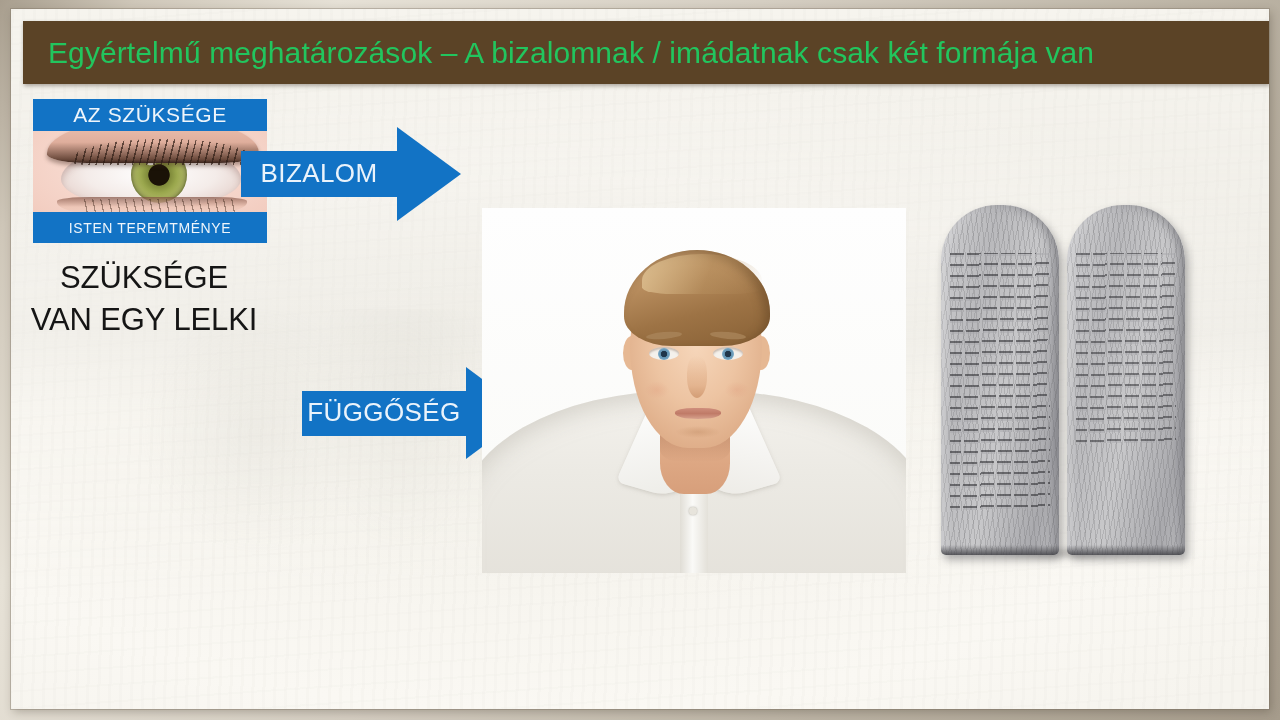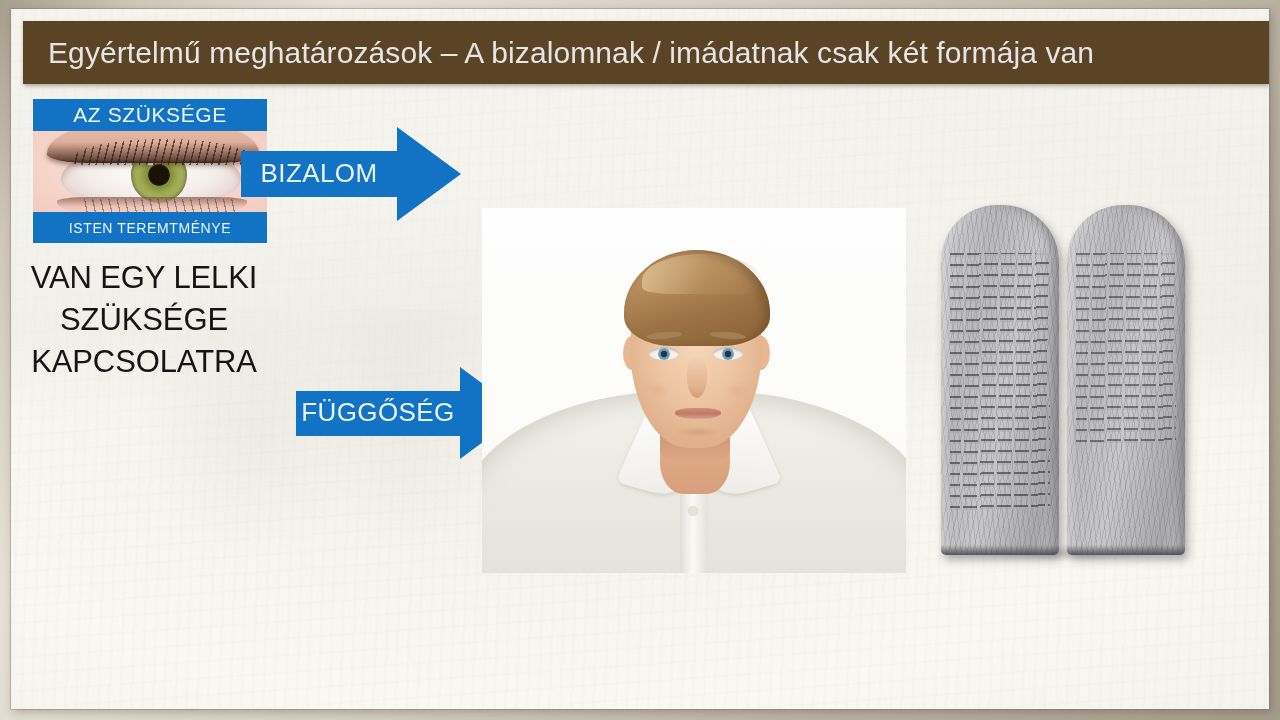--- a/index.html
+++ b/index.html
@@ -63,21 +63,21 @@
     left: 12px;
     top: 12px;
     width: 1246px;
     height: 63px;
     background: #5b4326;
     display: flex;
     align-items: center;
     box-shadow: 1px 2px 4px rgba(40,30,15,0.35);
   }
   #title-text {
-    color: #e5e5e5;
+    color: #22c55e;
     font-size: 30px;
     font-weight: 400;
     letter-spacing: .1px;
     padding-left: 25px;
     white-space: nowrap;
     font-family: "Liberation Sans", sans-serif;
   }
 
   
   #eye-card {
@@ -198,21 +198,21 @@
   .arrow-head {
     width: 0; height: 0;
     border-style: solid;
     border-color: transparent transparent transparent #1273c5;
   }
 
   #arrow-bizalom { left: 230px; top: 118px; }
   #arrow-bizalom .arrow-shaft { width: 156px; height: 46px; font-size: 26px; padding-bottom: 2px; }
   #arrow-bizalom .arrow-head { border-width: 47px 0 47px 64px; }
 
-  #arrow-fuggoseg { left: 269px; top: 358px; padding-left: 16px; }
+  #arrow-fuggoseg { left: 275px; top: 358px; padding-left: 16px; }
   #arrow-fuggoseg .arrow-shaft { width: 164px; height: 45px; font-size: 26px; padding-bottom: 2px; }
   #arrow-fuggoseg .arrow-head { border-width: 46px 0 46px 62px; }
 
   
   #portrait-photo {
     position: absolute;
     left: 471px;
     top: 199px;
     width: 424px;
     height: 365px;
@@ -371,23 +371,22 @@
         <div id="eye-lid-top"></div>
         <div id="eye-lashes"></div>
         <div id="eye-lid-bottom"></div>
         <div id="eye-lashes-bottom"></div>
       </div>
       <div class="eye-banner" id="eye-banner-top">AZ SZÜKSÉGE</div>
       <div class="eye-banner" id="eye-banner-bottom">ISTEN TEREMTMÉNYE</div>
     </div>
 
     <div id="left-caption">
+      <span class="cap-line">SZÜKSÉGE</span>
       <span class="cap-line">VAN EGY LELKI</span>
-      <span class="cap-line">SZÜKSÉGE</span>
-      <span class="cap-line">KAPCSOLATRA</span>
     </div>
 
     <div class="arrow" id="arrow-bizalom">
       <div class="arrow-shaft">BIZALOM</div>
       <div class="arrow-head"></div>
     </div>
 
     <div class="arrow" id="arrow-fuggoseg">
       <div class="arrow-shaft">FÜGGŐSÉG</div>
       <div class="arrow-head"></div>

